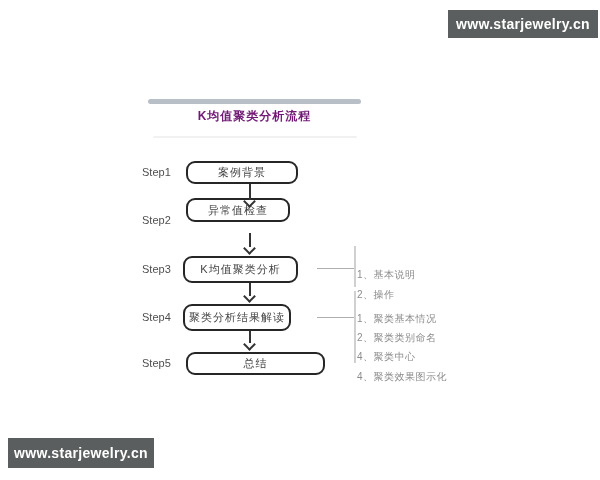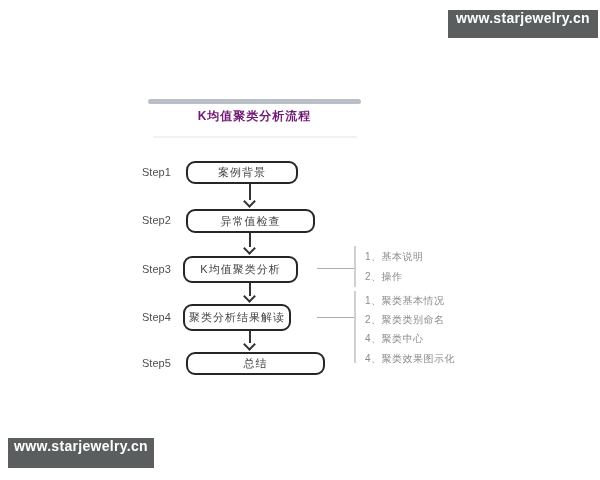--- a/index.html
+++ b/index.html
@@ -4,21 +4,21 @@
 <style>
   html, body { margin:0; padding:0; }
   body {
     width:600px; height:480px; position:relative; overflow:hidden;
     background:#ffffff;
     font-family:"Liberation Sans","DejaVu Sans",sans-serif;
   }
   .banner {
     position:absolute; background:#5b5e5e; color:#ffffff;
     font-weight:bold; font-size:14px; letter-spacing:0.3px;
-    display:flex; justify-content:center;
+    display:flex; align-items:center; justify-content:center;
   }
   .banner-top    { left:448px; top:10px;  width:150px; height:28px; }
   .banner-bottom { left:8px;   top:438px; width:146px; height:30px; }
 
   .accent-bar {
     position:absolute; left:148px; top:99px; width:213px; height:5px;
     background:#b9bfc7; border-radius:3px;
   }
   .chart-title {
     position:absolute; left:148px; top:108px; width:213px;
@@ -43,22 +43,22 @@
   .vline { position:absolute; left:249px; width:2px; background:#333333; }
   .chev  {
     position:absolute; left:245px; width:9px; height:9px; box-sizing:border-box;
     border-right:2px solid #333333; border-bottom:2px solid #333333;
     transform:rotate(45deg);
   }
 
   .conn-h { position:absolute; left:317px; width:37px; height:1px; background:#aeaeae; }
   .vbar   { position:absolute; left:354px; width:2px; background:#d0d0d0; }
   .annot  {
-    position:absolute; left:365px; font-size:10px; color:#8c8c8c;
-    white-space:nowrap; letter-spacing:0.5px;
+    position:absolute; left:357px; font-size:10px; color:#8c8c8c;
+    white-space:nowrap; letter-spacing:0.5px;margin-top:18px;
   }
 </style>
 </head>
 <body>
 
 <div>
 
   <div class="banner banner-top">
     <span>www.starjewelry.cn</span>
   </div>
@@ -70,21 +70,21 @@
   <div class="chart-title">K均值聚类分析流程</div>
   <div class="faint-divider"></div>
 
   <div class="step-label" style="top:166px">Step1</div>
   <div class="step-label" style="top:214px">Step2</div>
   <div class="step-label" style="top:263px">Step3</div>
   <div class="step-label" style="top:311px">Step4</div>
   <div class="step-label" style="top:357px">Step5</div>
 
   <div class="step-box" style="left:186px; top:161px; width:112px; height:23px">案例背景</div>
-  <div class="step-box" style="left:186px; top:209px; width:129px; height:24px">异常值检查</div>
+  <div class="step-box" style="left:186px; top:198px; width:104px; height:24px">异常值检查</div>
   <div class="step-box" style="left:183px; top:256px; width:115px; height:27px">K均值聚类分析</div>
   <div class="step-box" style="left:183px; top:304px; width:108px; height:27px">聚类分析结果解读</div>
   <div class="step-box" style="left:186px; top:352px; width:139px; height:23px">总结</div>
 
   <div class="vline" style="top:184px; height:16px"></div>
   <div class="chev" style="top:197px"></div>
 
   <div class="vline" style="top:233px; height:14px"></div>
   <div class="chev" style="top:244px"></div>
 

